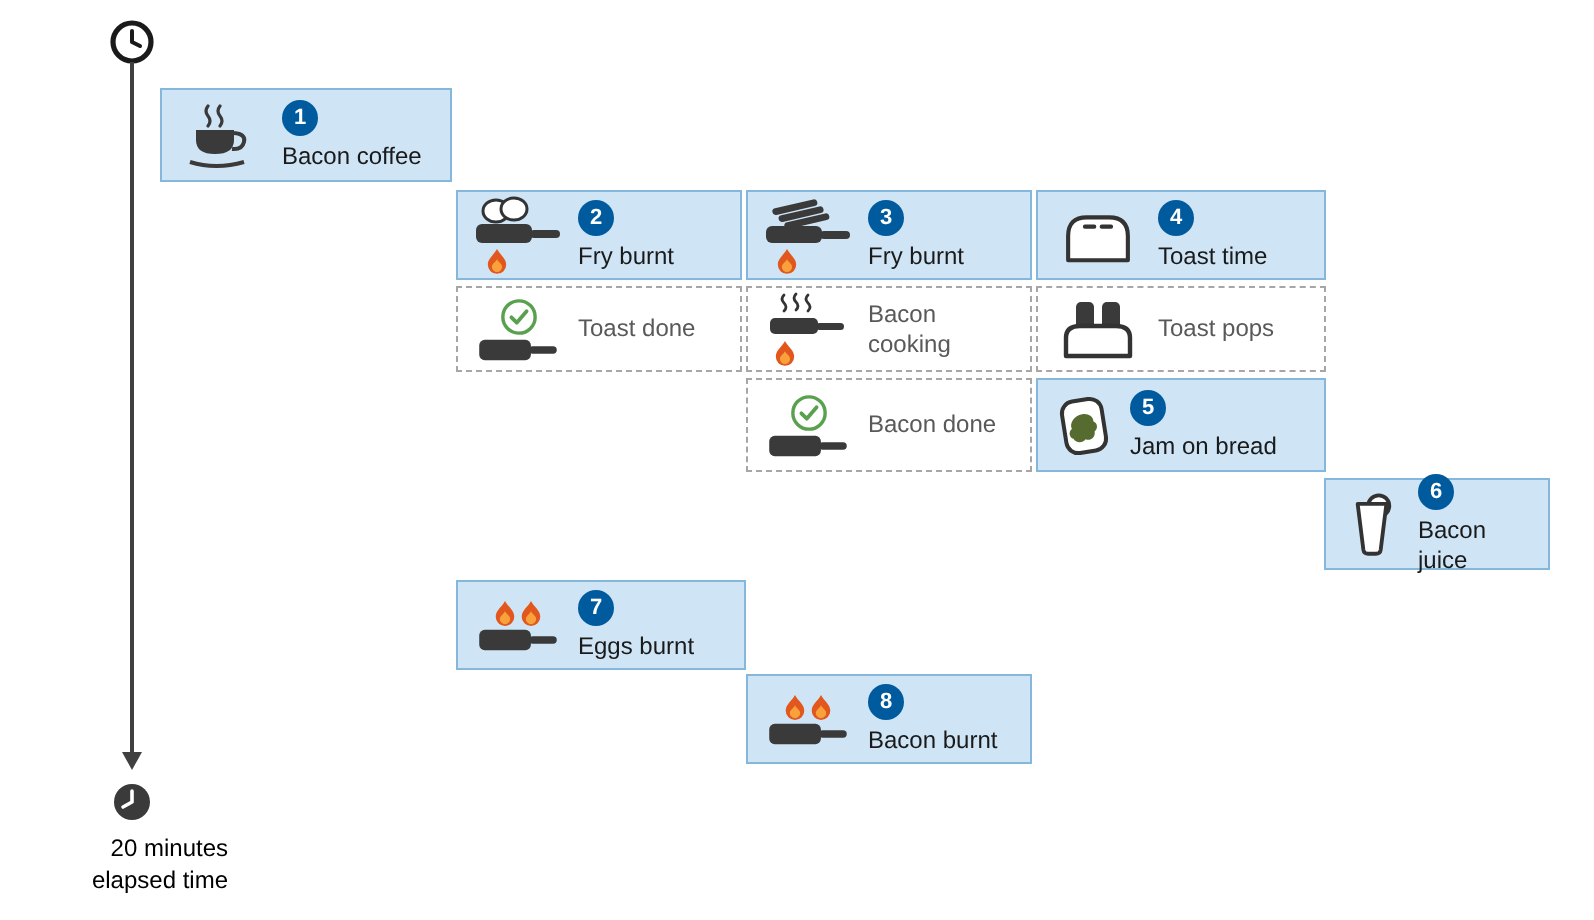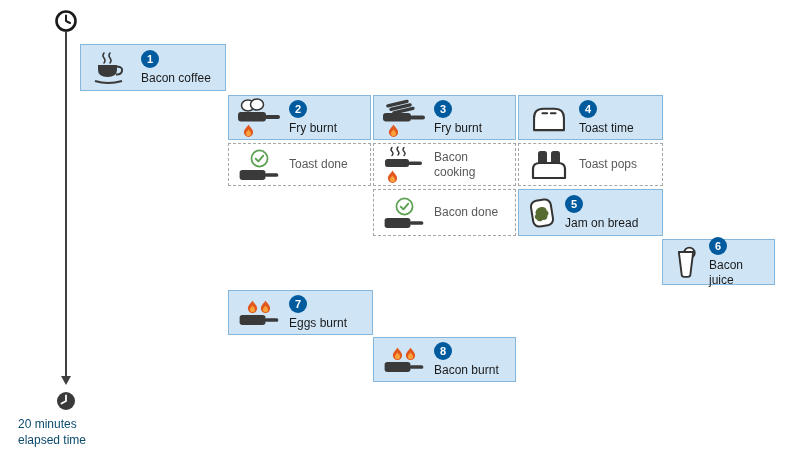--- a/index.html
+++ b/index.html
@@ -17,22 +17,22 @@
   .badge { width:18px; height:18px; border-radius:50%; background:#005a9e; color:#fff;
            font-size:11px; font-weight:bold; display:flex; align-items:center; justify-content:center; }
   .lbl { font-size:12px; color:#1a1a1a; line-height:1.2; }
   .task.dashed .lbl { color:#595959; max-width:70px; }
 
   .timeline-line { position:absolute; left:65px; top:31px; width:2px; height:346px; background:#404040; }
   .arrowhead { position:absolute; left:61px; top:376px; width:0; height:0;
                border-left:5px solid transparent; border-right:5px solid transparent; border-top:9px solid #404040; }
   .clock-top { position:absolute; left:54px; top:9px; }
   .clock-bottom { position:absolute; left:56px; top:391px; }
-  .elapsed { position:absolute; left:18px; top:416px; width:96px; text-align:left;
-             font-size:12px; color:#0c4a6e; line-height:1.35; }
+  .elapsed { position:absolute; left:18px; top:416px; width:96px; text-align:right;
+             font-size:12px; color:#000000; line-height:1.35; }
 </style>
 </head>
 <body>
 
 <div class="canvas">
 
   <span class="clock-top">
     <svg width="24" height="24" viewBox="0 0 24 24">
       <circle cx="12" cy="12" r="9.5" fill="#fff" stroke="#1a1a1a" stroke-width="2.6"></circle>
       <path d="M12 12 V6.5 M12 12 L16 14" stroke="#1a1a1a" stroke-width="2" stroke-linecap="round" fill="none"></path>

